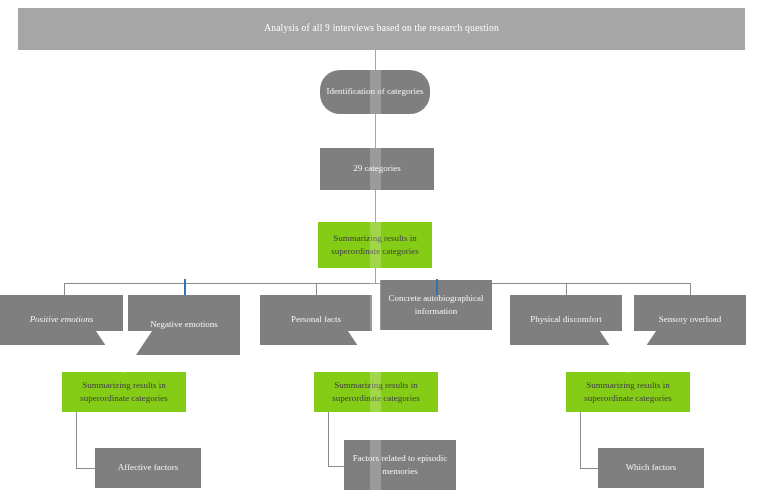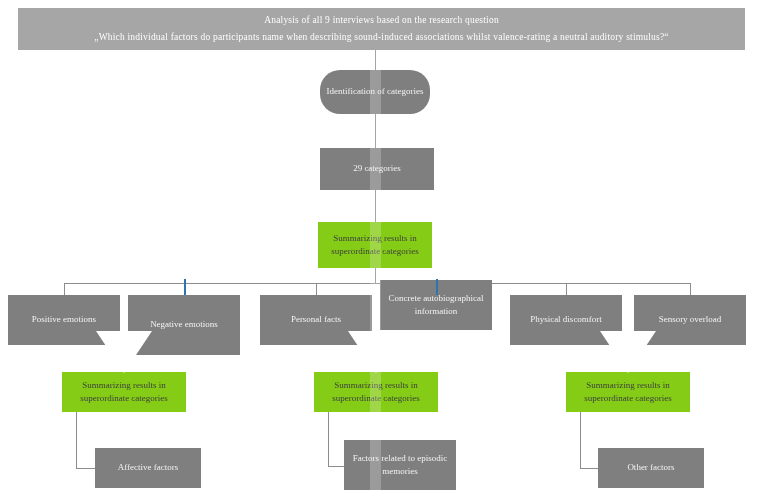--- a/index.html
+++ b/index.html
@@ -23,41 +23,40 @@
   .band { position:absolute; left:370px; top:50px; width:11px; height:442px;
           background:rgba(255,255,255,0.22); z-index:8; pointer-events:none; }
 </style>
 </head>
 <body>
 
 <div class="canvas">
 
   <div class="box banner" style="left:18px; top:8px; width:727px; height:42px;">
     <div>Analysis of all 9 interviews based on the research question</div>
-    <div>„Which individual factors do participants name when describing sound-induced associations whilst valence-rating a neutral auditory stimulus?“</div>
   </div>
 
   <div class="vline" style="left:375px; top:50px;  height:20px;"></div>
   <div class="vline" style="left:375px; top:114px; height:34px;"></div>
   <div class="vline" style="left:375px; top:190px; height:32px;"></div>
   <div class="vline" style="left:375px; top:268px; height:15px;"></div>
 
   <div class="box dark" style="left:320px; top:70px; width:110px; height:44px;border-radius:20px;">Identification of categories</div>
   <div class="box dark" style="left:320px; top:148px; width:114px; height:42px;">29 categories</div>
   <div class="box light" style="left:318px; top:222px; width:114px; height:46px;">Summarizing results in superordinate categories</div>
 
   <div class="hline" style="left:64px; top:283px; width:626px;"></div>
   <div class="vline" style="left:64px;  top:283px; height:12px;"></div>
   <div class="tick" style="left:184px; top:279px; height:16px;"></div>
   <div class="vline" style="left:316px; top:283px; height:12px;"></div>
   <div class="tick" style="left:436px; top:279px; height:16px;"></div>
   <div class="vline" style="left:566px; top:283px; height:12px;"></div>
   <div class="vline" style="left:690px; top:283px; height:12px;"></div>
 
-  <div class="box dark" style="left:8px;   top:295px; width:112px; height:50px;">Positive emotions</div>
+  <div class="box dark" style="left:0;   top:295px; width:123px; height:50px;font-style:italic;">Positive emotions</div>
   <div class="box dark" style="left:128px; top:295px; width:112px; height:60px;">Negative emotions</div>
 
   <div class="box dark" style="left:260px; top:295px; width:112px; height:50px;">Personal facts</div>
   <div class="box dark" style="left:380px; top:280px; width:112px; height:50px;">Concrete autobiographical information</div>
 
   <div class="box dark" style="left:510px; top:295px; width:112px; height:50px;">Physical discomfort</div>
   <div class="box dark" style="left:634px; top:295px; width:112px; height:50px;">Sensory overload</div>
 
   <div class="merge-arrow" style="left:96px;  top:331px;"></div>
   <div class="merge-arrow" style="left:348px; top:331px;"></div>
@@ -69,17 +68,17 @@
 
   <div class="vline" style="left:76px;  top:412px; height:56px;"></div>
   <div class="hline" style="left:76px;  top:468px; width:19px;"></div>
   <div class="vline" style="left:328px; top:412px; height:54px;"></div>
   <div class="hline" style="left:328px; top:466px; width:17px;"></div>
   <div class="vline" style="left:580px; top:412px; height:56px;"></div>
   <div class="hline" style="left:580px; top:468px; width:19px;"></div>
 
   <div class="box dark" style="left:95px;  top:448px; width:106px; height:40px;">Affective factors</div>
   <div class="box dark" style="left:344px; top:440px; width:112px; height:50px;">Factors related to episodic memories</div>
-  <div class="box dark" style="left:598px; top:448px; width:106px; height:40px;">Other factors</div>
+  <div class="box dark" style="left:598px; top:448px; width:106px; height:40px;">Which factors</div>
 
   <div class="band"></div>
 
 </div>
 
 </body></html>

